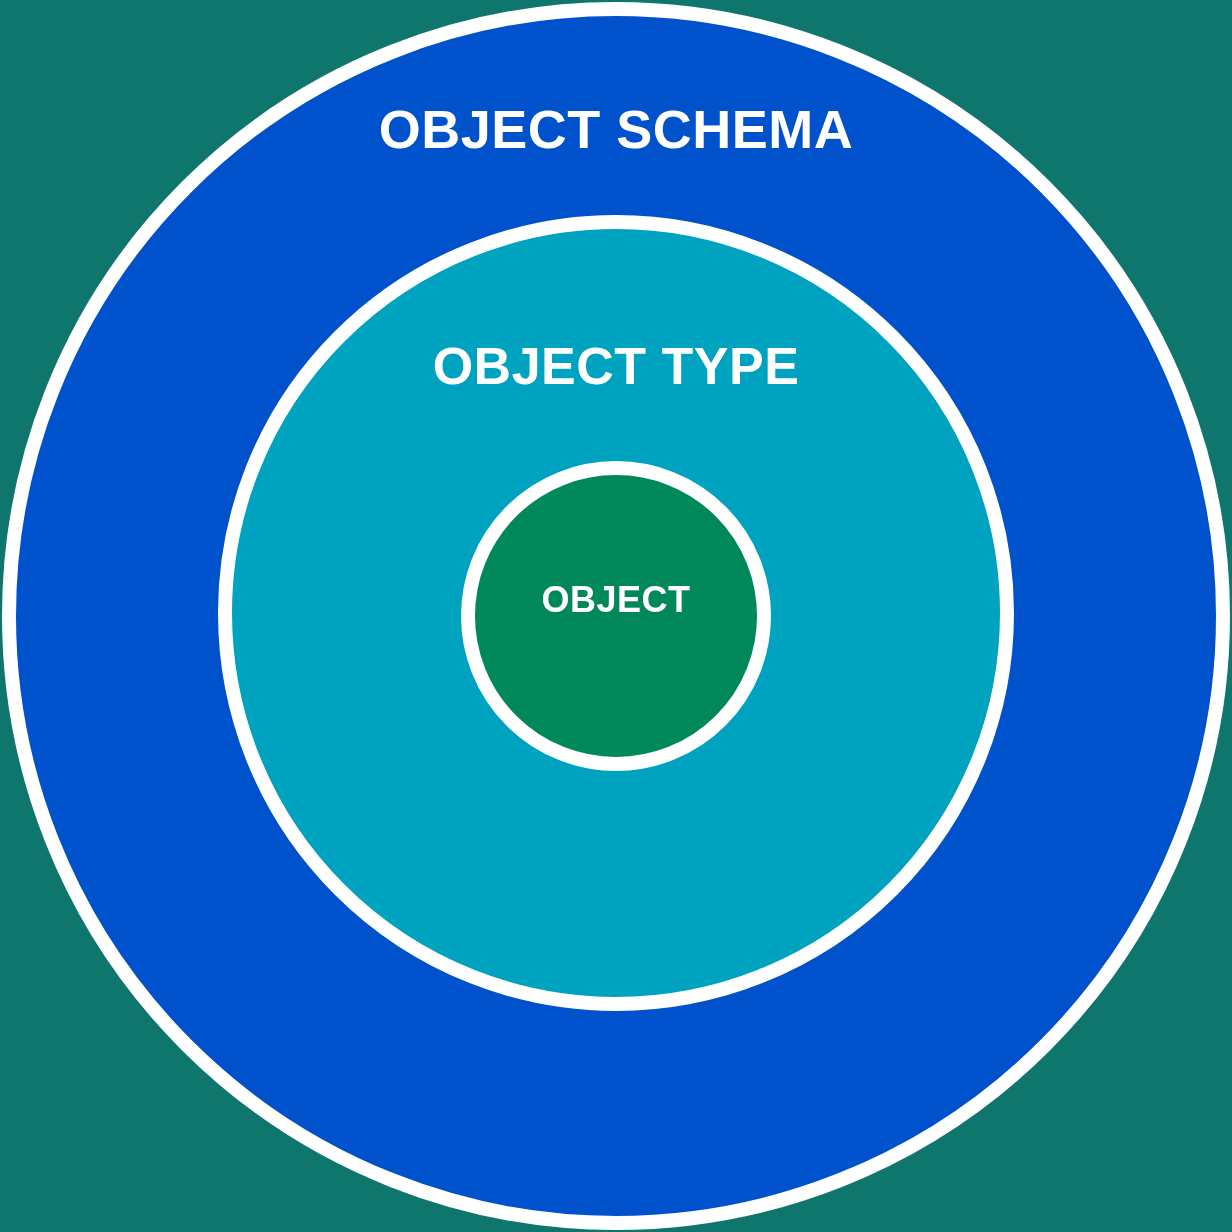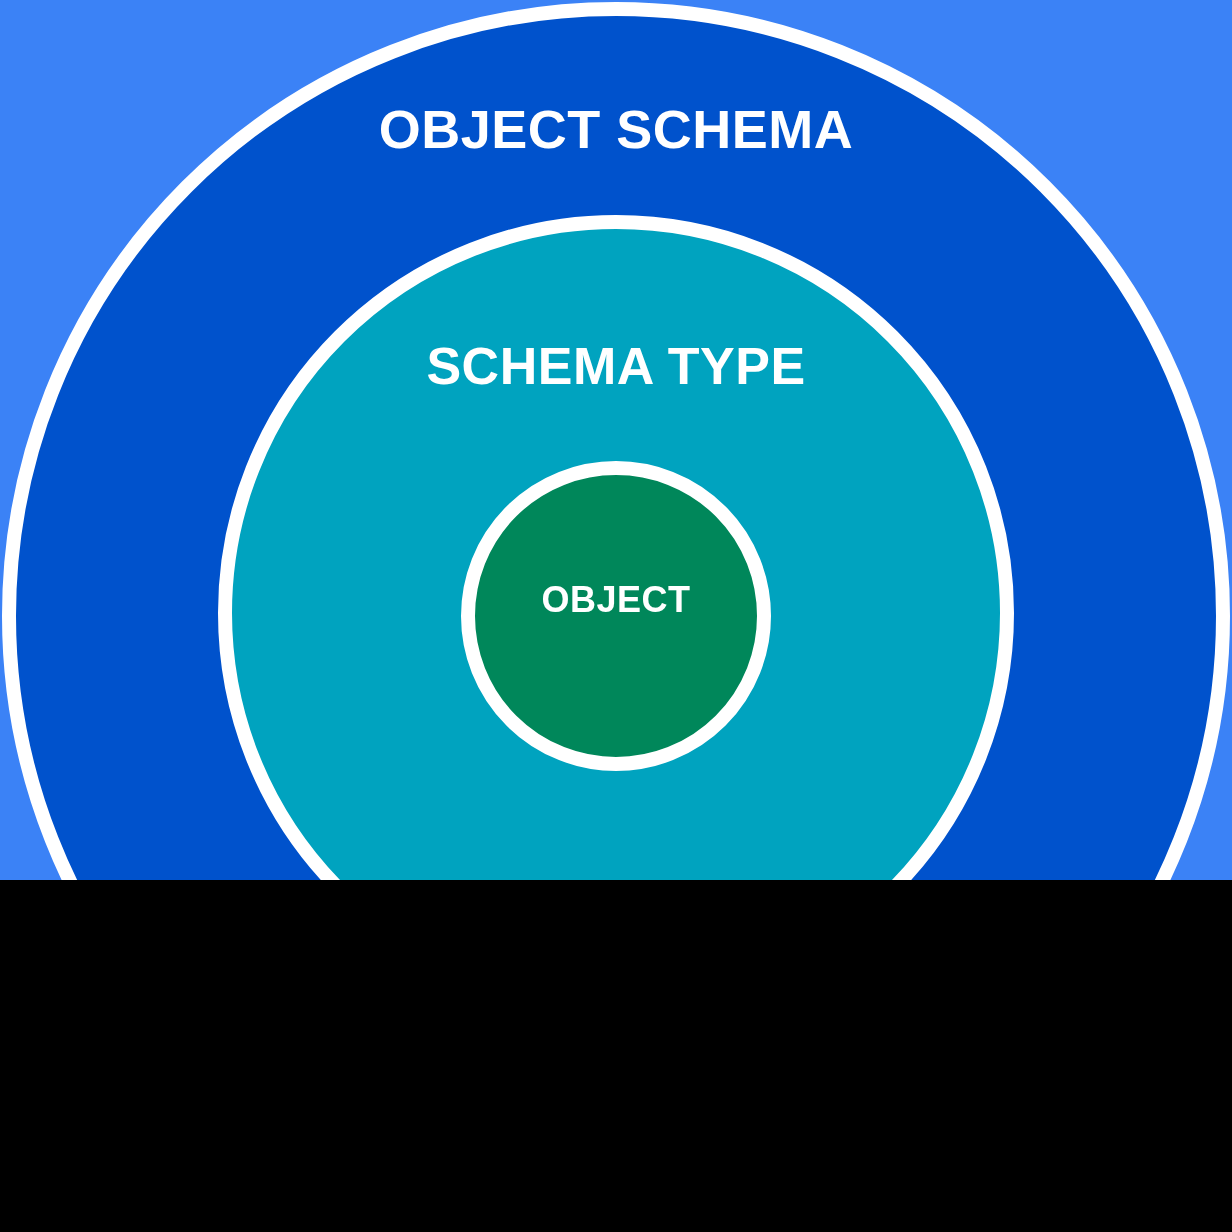--- a/index.html
+++ b/index.html
@@ -3,22 +3,22 @@
 <meta charset="utf-8">
 <style>
   html, body {
     margin: 0;
     padding: 0;
     background: #000000;
   }
   .canvas {
     position: relative;
     width: 1232px;
-    height: 880px;
-    background: #3b82f6;
+    height: 1232px;
+    background: #0f766e;
     overflow: hidden;
     font-family: "Liberation Sans", sans-serif;
   }
   .ring {
     position: absolute;
     border-radius: 50%;
     border: 14px solid #ffffff;
     box-sizing: content-box;
   }
   .ring.outer {
@@ -65,15 +65,15 @@
 </style>
 </head>
 <body>
 
 <div class="canvas">
   <div class="ring outer" style="background-color: rgb(0, 82, 204);"></div>
   <div class="ring middle" style="background-color: rgb(0, 163, 191);"></div>
   <div class="ring inner" style="background-color: rgb(0, 135, 90);"></div>
 
   <div class="label schema">OBJECT SCHEMA</div>
-  <div class="label type">SCHEMA TYPE</div>
+  <div class="label type">OBJECT TYPE</div>
   <div class="label object">OBJECT</div>
 </div>
 
 </body></html>

